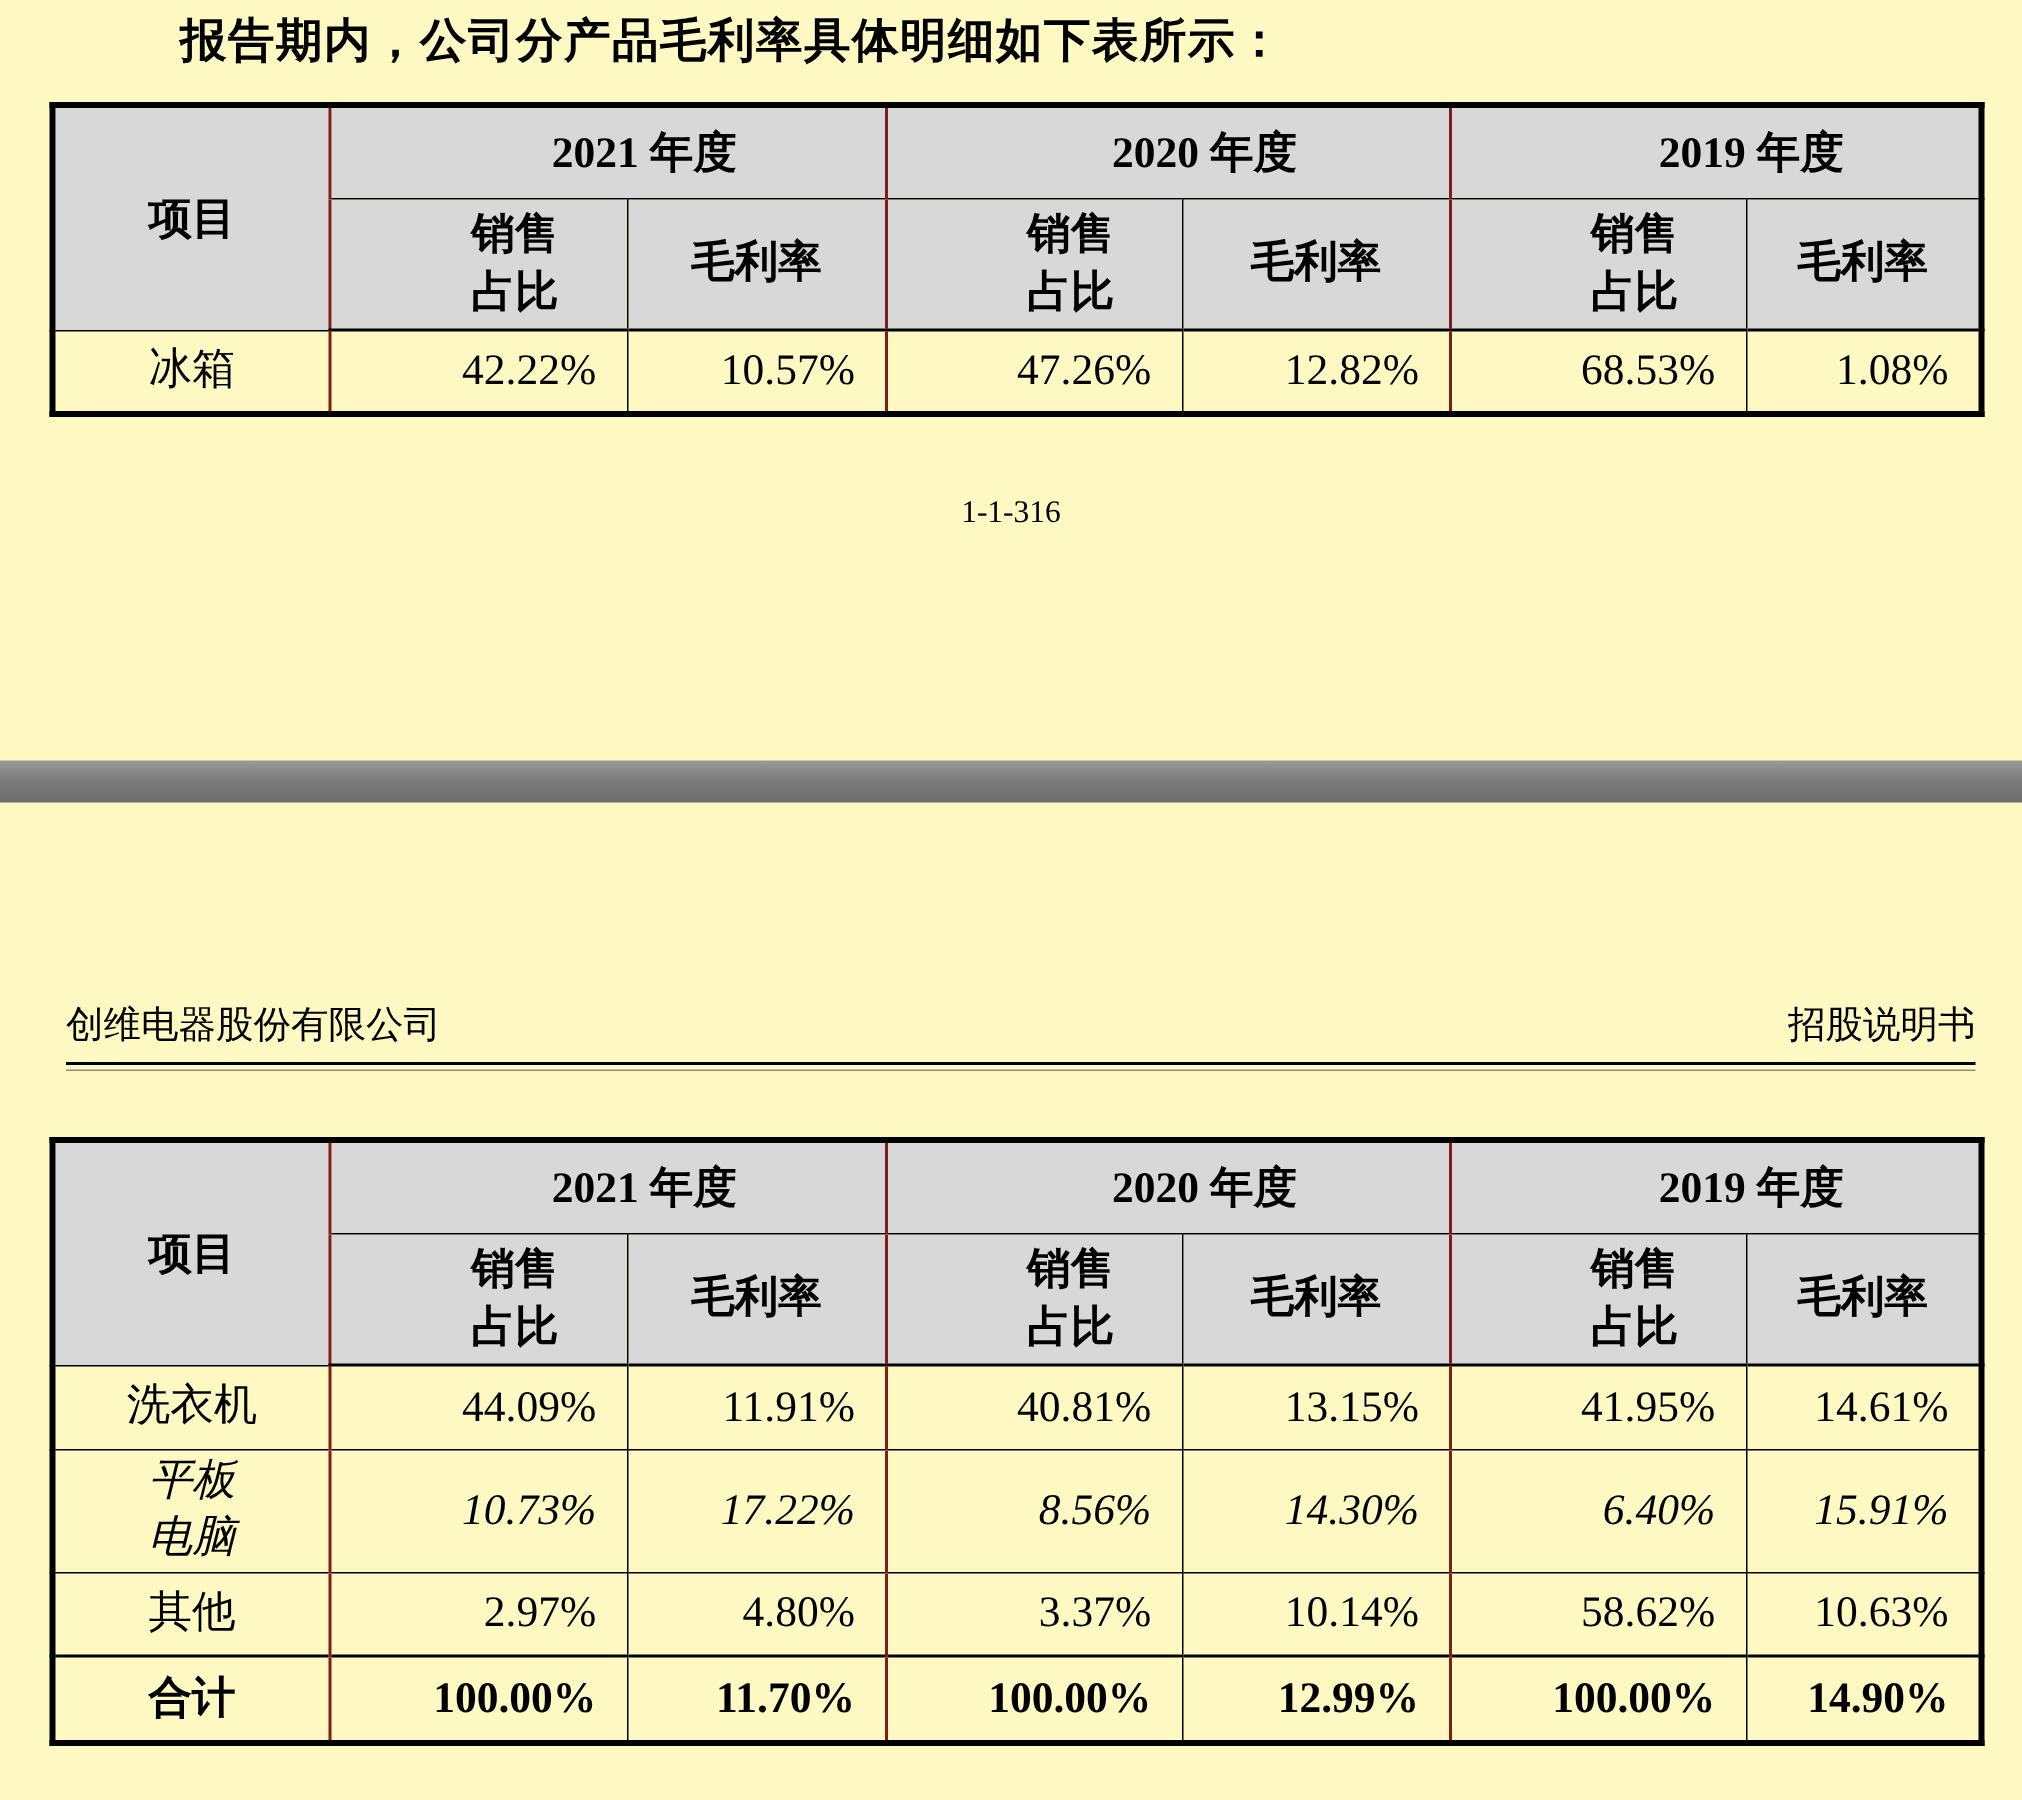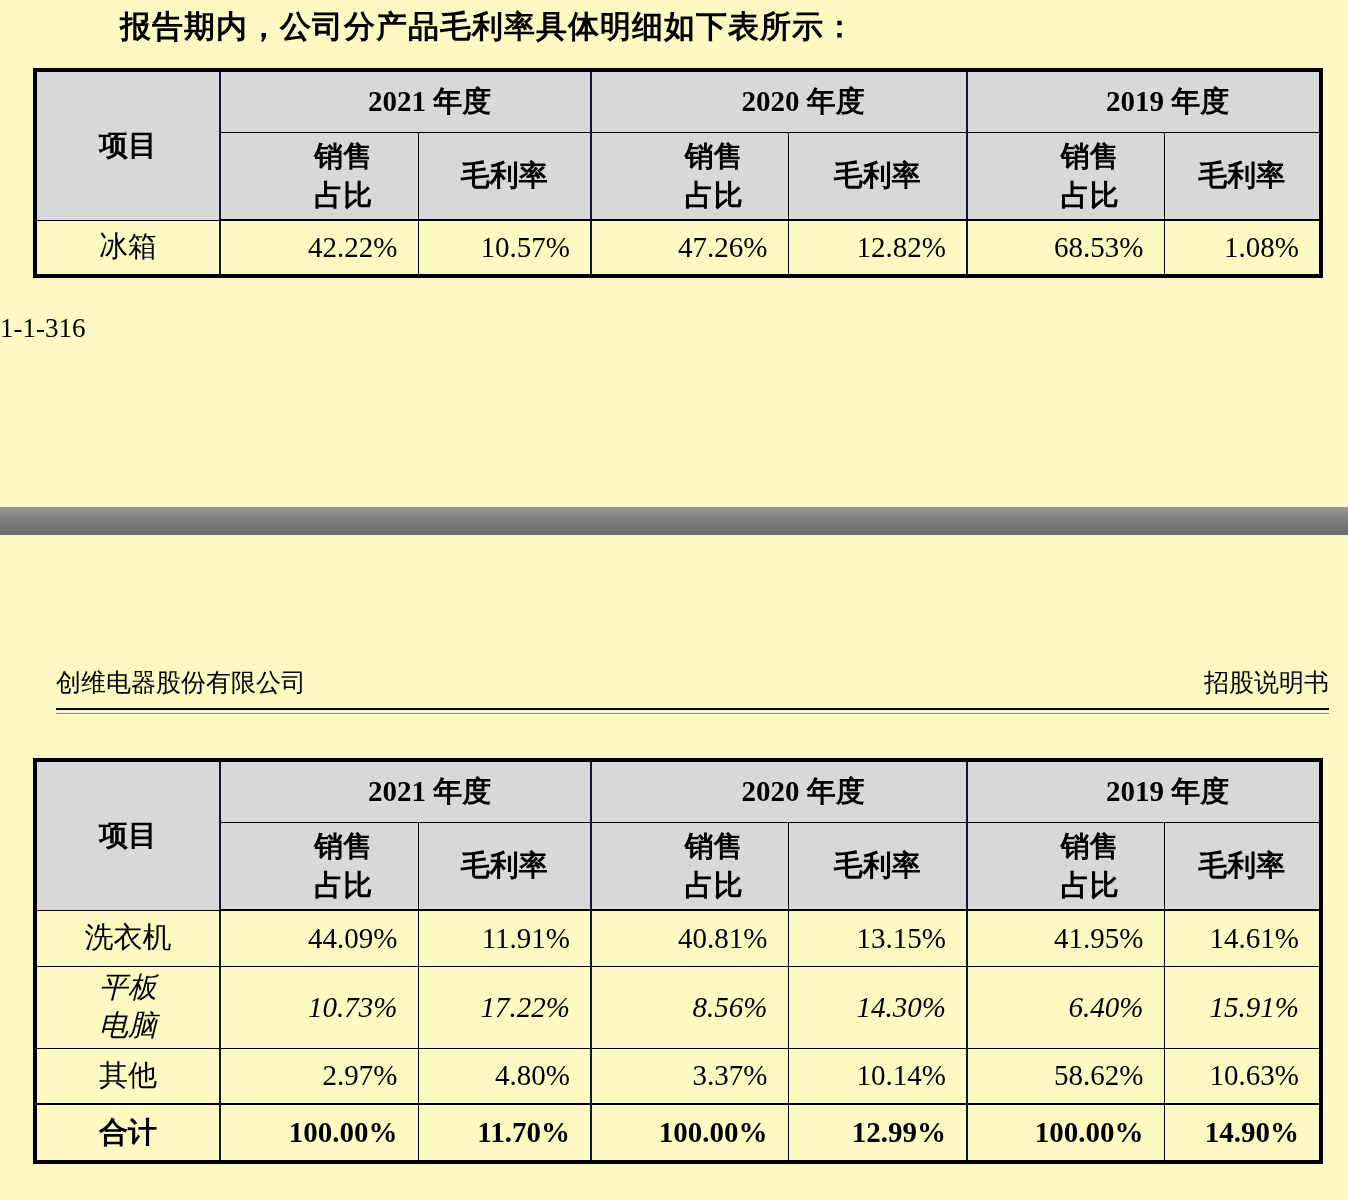--- a/index.html
+++ b/index.html
@@ -41,21 +41,21 @@
     border: 1px solid #000;
     vertical-align: middle;
     overflow: hidden;
   }
   table.gm th {
     background: #d8d8d8;
     font-weight: bold;
     text-align: center;
   }
   
-  table.gm .gs { border-left: 2px solid #0f172a; padding-left: 48px; }
+  table.gm .gs { border-left: 2px solid #7f1d1d; padding-left: 48px; }
   
   table.gm thead tr.sub th { border-bottom: 2px solid #000; }
 
   table.gm tr.year th { height: 62px; }
   table.gm tr.sub th  { height: 88px; line-height: 1.35; }
 
   .pre { white-space: pre-line; }
 
   table.gm td.label {
     text-align: center;
@@ -71,40 +71,40 @@
   table.t2 tr.r1 { height: 82px; font-style: italic; }
   table.t2 tr.r2 { height: 56px; }
   table.t2 tr.total { height: 58px; }
   table.t2 tr.total td {
     border-top: 2px solid #000;
     font-weight: bold;
   }
 
   .page-number {
     position: absolute;
-    top: 313px;
+    top: 329px;
     left: 0;
     width: 100%;
-    text-align: left;
-    font-size: 27px;
+    text-align: center;
+    font-size: 21px;
   }
 
   .page-divider {
     position: absolute;
     top: 507px;
     left: 0;
     width: 1348px;
     height: 28px;
     background: linear-gradient(180deg, #9a9a9a 0%, #828282 35%, #787878 60%, #6d6d6d 100%);
   }
 
   .running-header {
     position: absolute;
     top: 666px;
-    left: 56px;
+    left: 44px;
     width: 1273px;
     font-size: 25px;
   }
   .running-header .rh-row {
     display: flex;
     justify-content: space-between;
     align-items: baseline;
   }
   .running-header .rule {
     margin-top: 9px;

